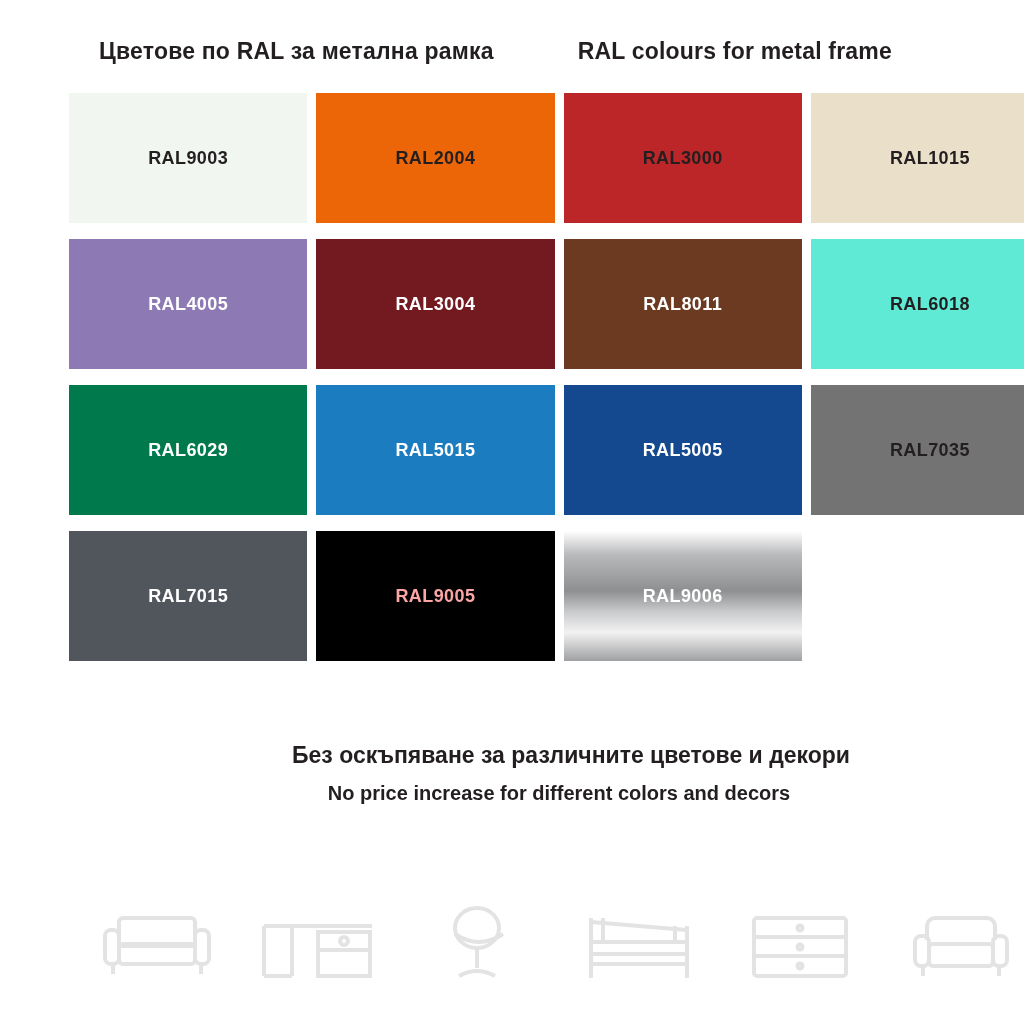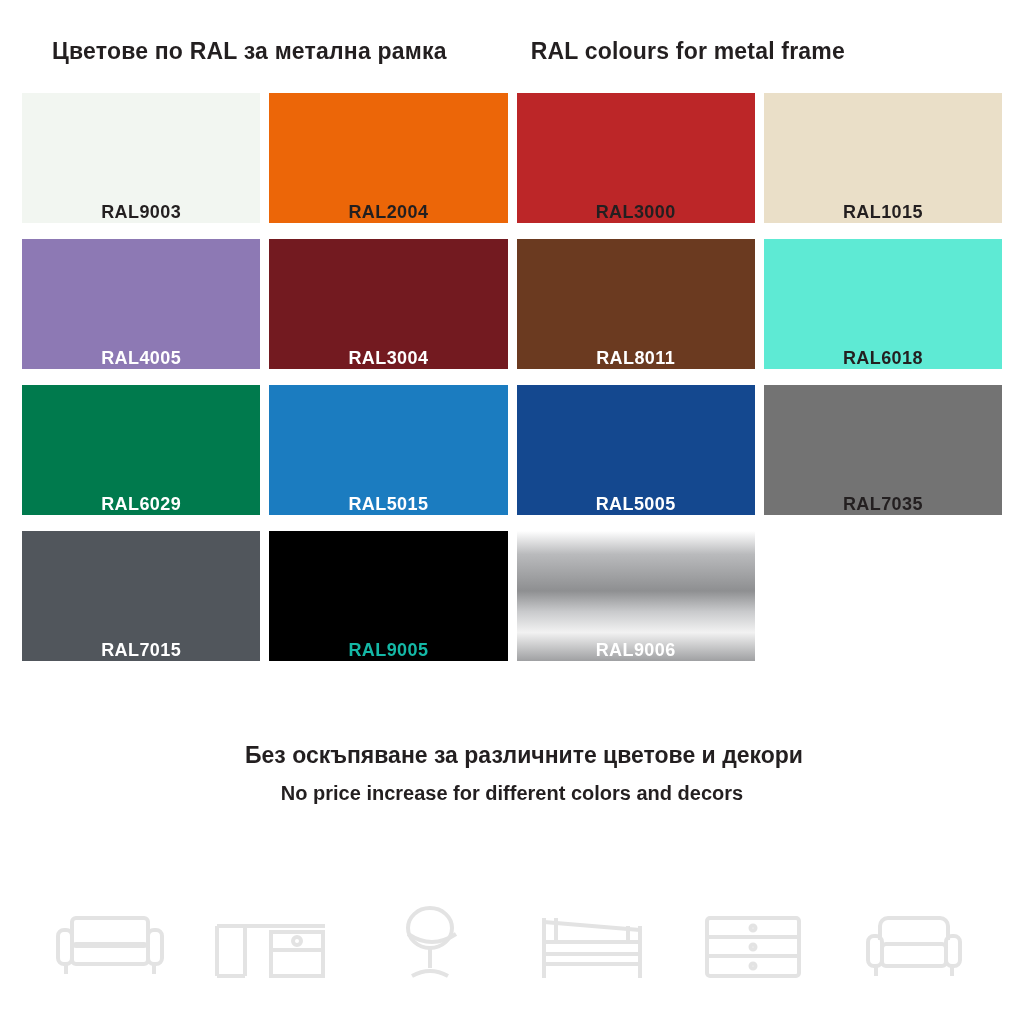--- a/index.html
+++ b/index.html
@@ -11,20 +11,21 @@
     height: 1024px;
     background: #ffffff;
     font-family: "Liberation Sans", sans-serif;
     overflow: hidden;
   }
   .page {
     position: relative;
     width: 891px;
     height: 1024px;
     box-sizing: border-box;
+    margin-left: 47px;
   }
 
   
   .headings {
     display: flex;
     padding: 38px 22px 0 22px;
     box-sizing: border-box;
   }
   .heading {
     font-size: 23px;
@@ -54,21 +55,21 @@
     display: grid;
     grid-template-columns: repeat(4, 1fr);
     grid-template-rows: repeat(4, 146px);
     column-gap: 9px;
     row-gap: 0px;
   }
   .swatch {
     position: relative;
     height: 130px;
     display: flex;
-    align-items: flex-end;
+    align-items: center;
     justify-content: center;
   }
   .swatch .label {
     font-size: 18px;
     font-weight: bold;
     letter-spacing: 0.4px;
   }
 
   
   .footer-text {
@@ -161,21 +162,21 @@
         <span class="label" style="color: rgb(255, 255, 255);">RAL5005</span>
       </div>
 
     <div class="swatch" style="background: #737373;">
         <span class="label" style="color: rgb(35, 31, 32);">RAL7035</span>
       </div>
     <div class="swatch" style="background: rgb(81, 86, 92);">
         <span class="label" style="color: rgb(255, 255, 255);">RAL7015</span>
       </div>
     <div class="swatch" style="background: rgb(0, 0, 0);">
-        <span class="label" style="color: #14b8a6;">RAL9005</span>
+        <span class="label" style="color: #fca5a5;">RAL9005</span>
       </div>
     <div class="swatch" style="background: linear-gradient(rgb(255, 255, 255) 0%, rgb(185, 186, 188) 18%, rgb(142, 143, 145) 46%, rgb(201, 202, 204) 62%, rgb(242, 242, 242) 78%, rgb(159, 160, 162) 100%);">
         <span class="label" style="color: rgb(255, 255, 255);">RAL9006</span>
       </div>
   </div>
 
   <div class="footer-text footer-bg">Без оскъпяване за различните цветове и декори</div>
   <div class="footer-text footer-en">No price increase for different colors and decors</div>
 
   <div class="icon-strip">

